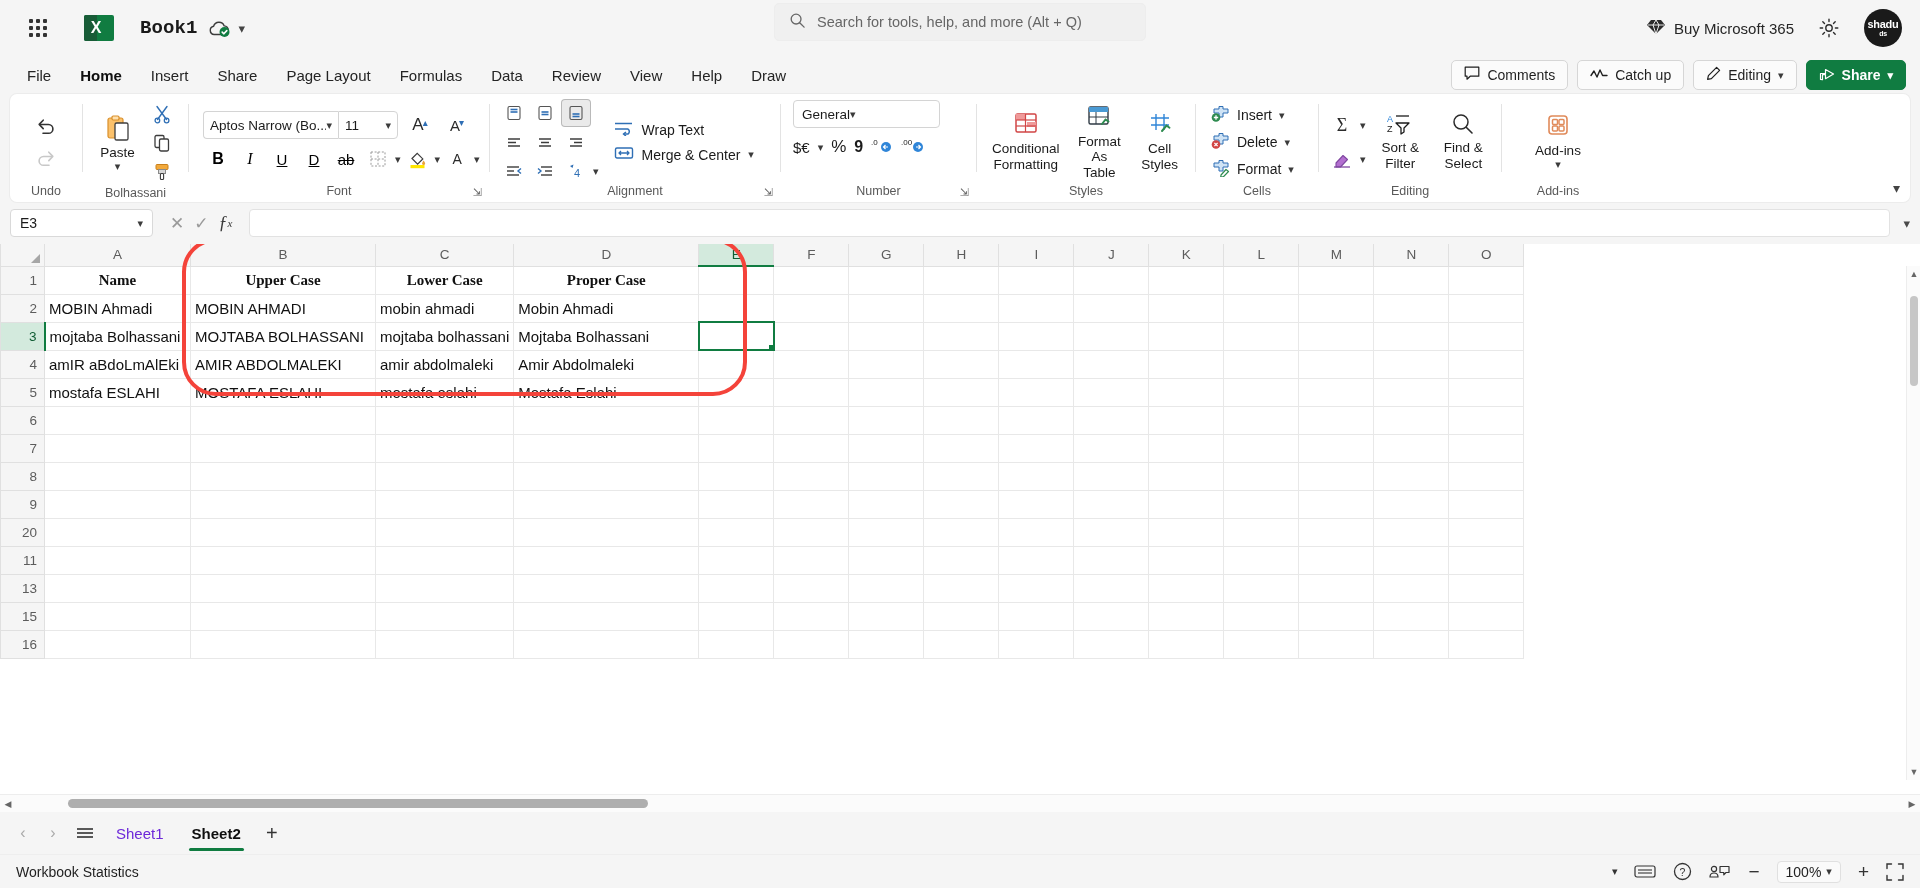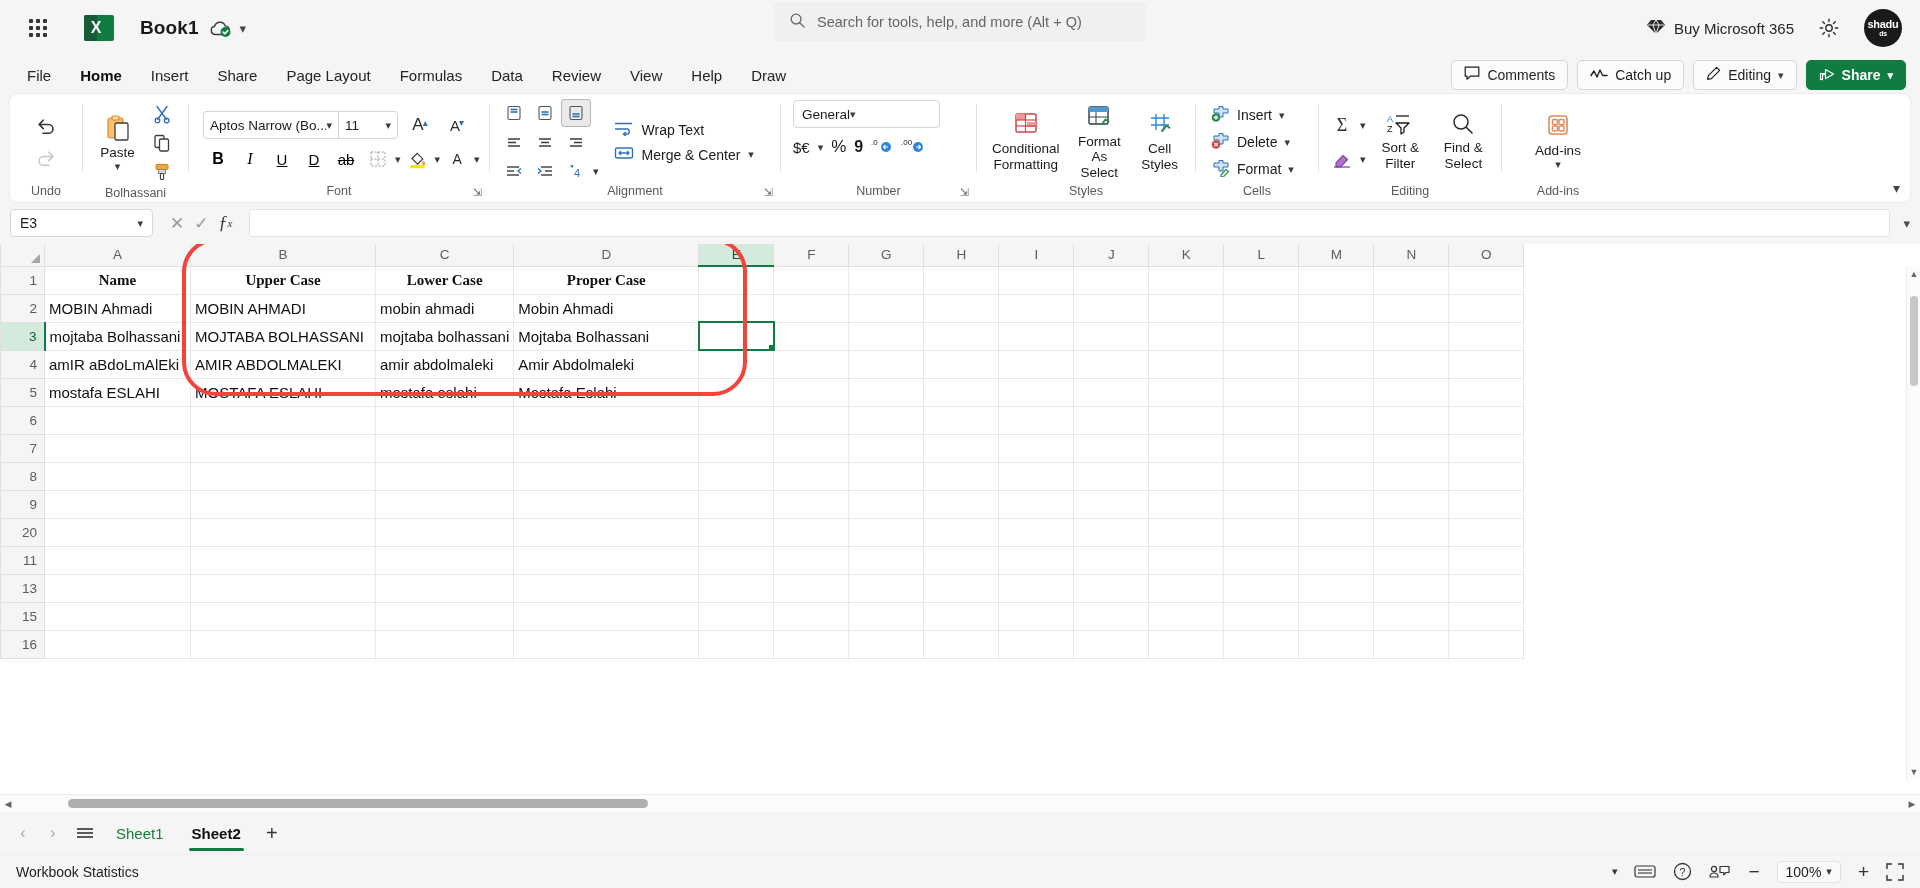--- a/index.html
+++ b/index.html
@@ -18,21 +18,21 @@
     height: 56px; min-height: 56px; background: #f5f5f5;
     display: flex; align-items: center; padding: 0 18px; position: relative;
   }
   .waffle { width: 40px; height: 40px; display: flex; align-items: center; justify-content: center; border-radius: 4px; cursor: pointer; }
   .waffle-grid { display: grid; grid-template-columns: repeat(3, 4px); grid-template-rows: repeat(3, 4px); gap: 3px; }
   .waffle-grid i { display: block; width: 4px; height: 4px; background: #333; border-radius: 1px; }
   .xl-logo { width: 30px; height: 30px; margin-left: 26px; position: relative; display:flex; align-items:center; justify-content:center; }
   .xl-logo .sq { position:absolute; left:0; top:2px; width: 30px; height: 26px; background:#107c41; border-radius:2px; }
   .xl-logo .sq2 { position:absolute; left:0; top:2px; width: 13px; height: 26px; background:#185c37; border-radius:2px 0 0 2px; }
   .xl-logo .letter { position: relative; color:#fff; font-weight:bold; font-size:16px; line-height:1; z-index:2; margin-left:-6px;}
-  .doctitle { margin-left: 26px; font-size: 19px; color: #1a1a1a; font-weight: 600; letter-spacing: .1px; }
+  .doctitle { margin-left: 26px; font-size: 19px; color: #1a1a1a; font-weight: 600; letter-spacing: .1px; font-family: Liberation Mono, monospace; }
   .cloud-ico { margin-left: 10px; display:inline-flex; align-items:center; cursor:pointer; }
   .title-chev { margin-left: 7px; color:#444; font-size: 13px; cursor:pointer;}
   .search-wrap { position: absolute; left: 50%; transform: translateX(-50%); top: 3px; }
   .searchbox {
     width: 372px; height: 38px; background: #f0f0f0; border-radius: 5px;
     display: flex; align-items: center; padding: 0 14px; color: #616161; font-size: 14.5px;
     border: 1px solid #ededed;
   }
   .searchbox .ph { margin-left: 11px; color:#666; }
   .tb-right { margin-left: auto; display: flex; align-items: center; gap: 20px; justify-content: space-between; }
@@ -153,21 +153,21 @@
   .vscroll .thumb { position:absolute; top: 30px; left:3px; width:8px; height: 90px; background:#c6c6c6; border-radius:5px; }
   .vscroll .arrow { position:absolute; left:0; width:14px; height:16px; display:flex; align-items:center; justify-content:center; font-size:9px; color:#666; cursor:pointer;}
   .hscrollrow { height: 18px; min-height:18px; background:#fbfbfb; position:relative; border-top:1px solid #ededed;}
   .hscrollrow .thumb { position:absolute; top:4px; left: 68px; width: 580px; height: 9px; background:#aeaeae; border-radius:5px;}
   .hscrollrow .arrow { position:absolute; width:16px; height:18px; display:flex;align-items:center;justify-content:center;font-size:9px;color:#666;cursor:pointer;}
 
   
   .sheetbar { height: 42px; min-height:42px; background:#f5f5f5; display:flex; align-items:center; padding: 0 10px; gap: 4px; }
   .navarrow { width:26px;height:26px;display:flex;align-items:center;justify-content:center;color:#aaa;font-size:16px;cursor:pointer;}
   .hamb { width:30px;height:26px;display:flex;align-items:center;justify-content:center;cursor:pointer;}
-  .stab { font-size:15px; color:#15803d; padding: 6px 12px; cursor:pointer; border-radius:4px; position:relative; }
+  .stab { font-size:15px; color:#6d28d9; padding: 6px 12px; cursor:pointer; border-radius:4px; position:relative; }
   .stab.active { font-weight:700; color:#0f0f0f; }
   .stab.active::after { content:""; position:absolute; left:9px; right:9px; bottom:-3px; height:3px; background:#107c41; border-radius:2px;}
   .addsheet { width:30px;height:26px;display:flex;align-items:center;justify-content:center;font-size:20px;color:#333;cursor:pointer;}
 
   
   .statusbar {
     height: 34px; min-height:34px; background:#f5f5f5; display:flex; align-items:center;
     padding: 0 16px; font-size: 14px; color:#1f1f1f; border-top:1px solid #eee;
   }
   .sb-right { margin-left:auto; display:flex; align-items:center; gap: 17px; }
@@ -557,21 +557,21 @@
           <span class="txt">Conditional Formatting</span>
         </div>
         <div class="ribbtn" style="width:70px">
           <svg width="30" height="28" viewBox="0 0 30 28">
               <rect x="5" y="3" width="19" height="17" rx="1.5" fill="none" stroke="#2f3a44" stroke-width="1.4"></rect>
               <rect x="5" y="3" width="19" height="5" fill="#4a9ad4"></rect>
               <line x1="5" y1="13" x2="24" y2="13" stroke="#2f3a44" stroke-width="1"></line>
               <line x1="12" y1="8" x2="12" y2="20" stroke="#2f3a44" stroke-width="1"></line>
               <path d="M18 20l3.5-4.5 3 2" stroke="#2e8b50" stroke-width="2" fill="none" stroke-linecap="round"></path>
             </svg>
-          <span class="txt">Format As Select</span>
+          <span class="txt">Format As Table</span>
         </div>
         <div class="ribbtn" style="width:62px">
           <svg width="30" height="28" viewBox="0 0 30 28">
               <path d="M6 7h18M6 14h18M11 3v16M19 3v16" stroke="#2f85d8" stroke-width="1.4" fill="none"></path>
               <path d="M17 20l4.5-5.5 3 2.2" stroke="#2e8b50" stroke-width="2" fill="none" stroke-linecap="round"></path>
             </svg>
           <span class="txt">Cell Styles</span>
         </div>
       </div>
       <div class="glabel">Styles</div>

